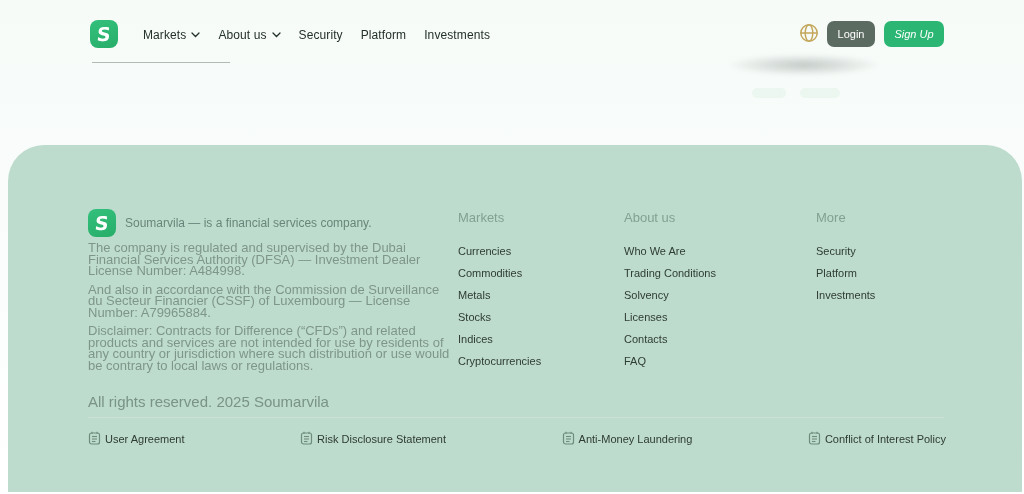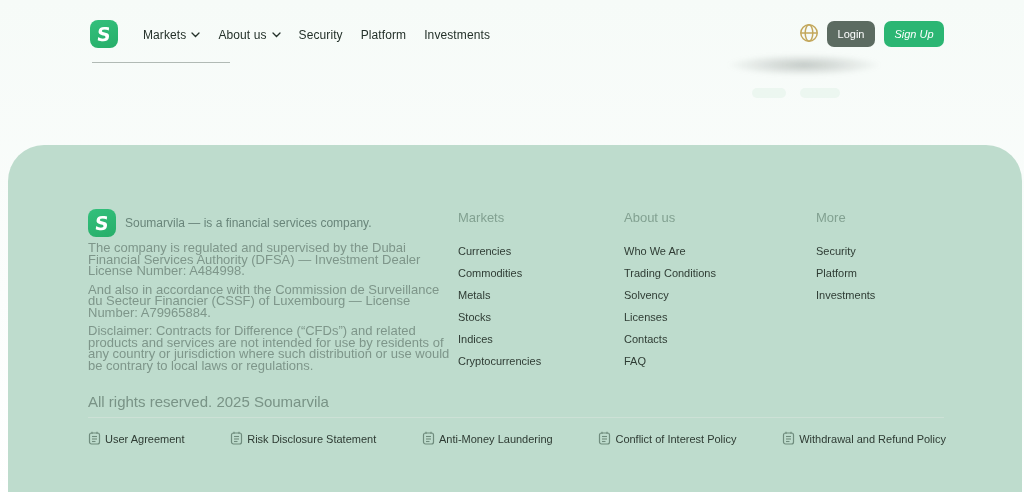--- a/index.html
+++ b/index.html
@@ -258,31 +258,18 @@
               <rect x="1.5" y="2" width="10" height="11" rx="2" fill="none" stroke="#6f8c7d" stroke-width="1.2"></rect>
               <line x1="4" y1="5.5" x2="9" y2="5.5" stroke="#6f8c7d" stroke-width="1.1"></line>
               <line x1="4" y1="8" x2="9" y2="8" stroke="#6f8c7d" stroke-width="1.1"></line>
               <line x1="4" y1="10.5" x2="7.5" y2="10.5" stroke="#6f8c7d" stroke-width="1.1"></line>
               <line x1="4" y1="0.8" x2="4" y2="3" stroke="#6f8c7d" stroke-width="1.1"></line>
               <line x1="9" y1="0.8" x2="9" y2="3" stroke="#6f8c7d" stroke-width="1.1"></line>
             </svg>
         </span>
         <span class="policy-label">Conflict of Interest Policy</span>
       </div>
-      <div class="policy-item">
-        <span class="doc-ic">
-          <svg width="13" height="14" viewBox="0 0 13 14">
-              <rect x="1.5" y="2" width="10" height="11" rx="2" fill="none" stroke="#6f8c7d" stroke-width="1.2"></rect>
-              <line x1="4" y1="5.5" x2="9" y2="5.5" stroke="#6f8c7d" stroke-width="1.1"></line>
-              <line x1="4" y1="8" x2="9" y2="8" stroke="#6f8c7d" stroke-width="1.1"></line>
-              <line x1="4" y1="10.5" x2="7.5" y2="10.5" stroke="#6f8c7d" stroke-width="1.1"></line>
-              <line x1="4" y1="0.8" x2="4" y2="3" stroke="#6f8c7d" stroke-width="1.1"></line>
-              <line x1="9" y1="0.8" x2="9" y2="3" stroke="#6f8c7d" stroke-width="1.1"></line>
-            </svg>
-        </span>
-        <span class="policy-label">Withdrawal and Refund Policy</span>
-      </div>
     </div>
 
   </div>
 
   <div class="bottom-edge"></div>
 </div>
 
 </body></html>

